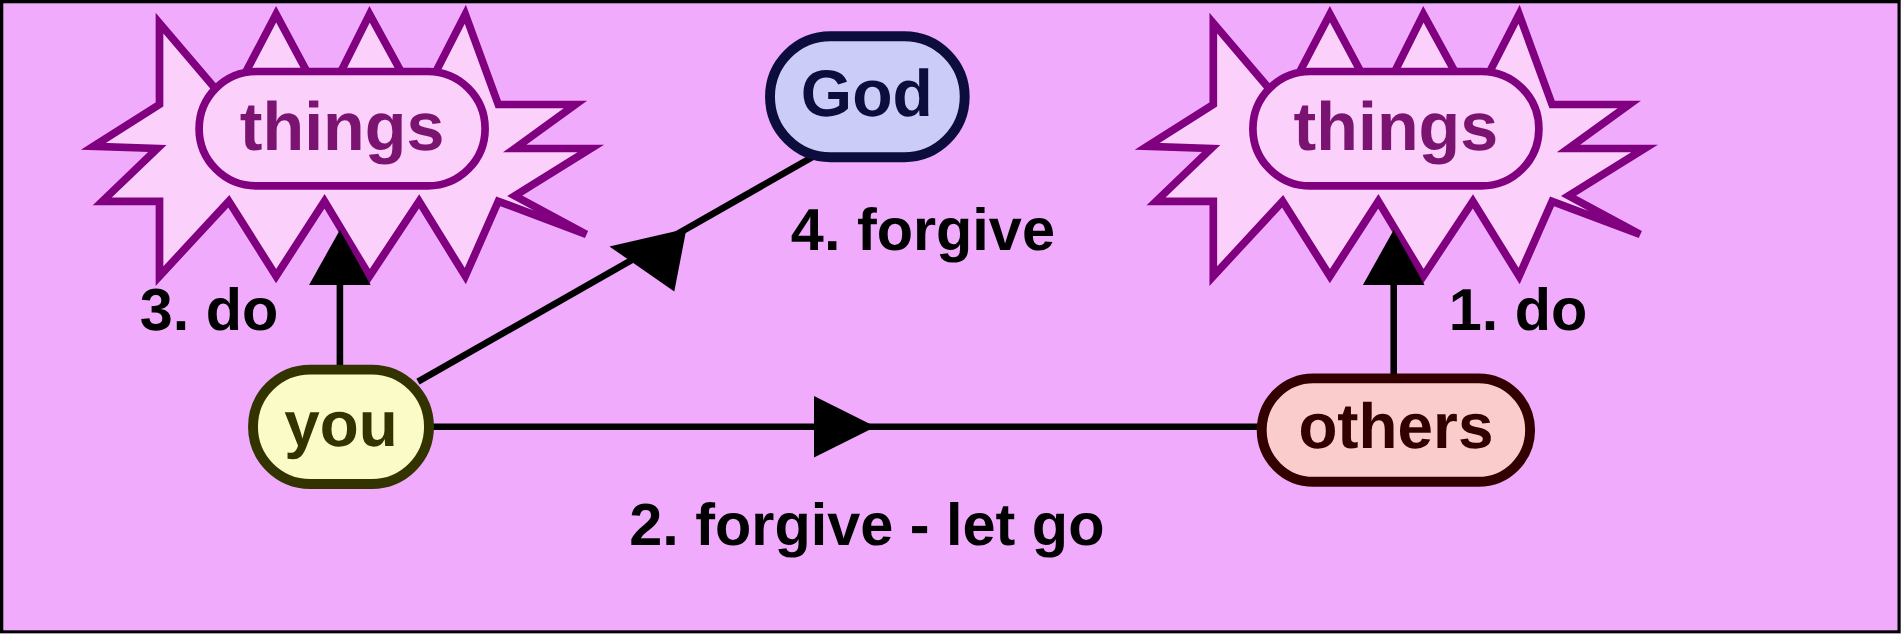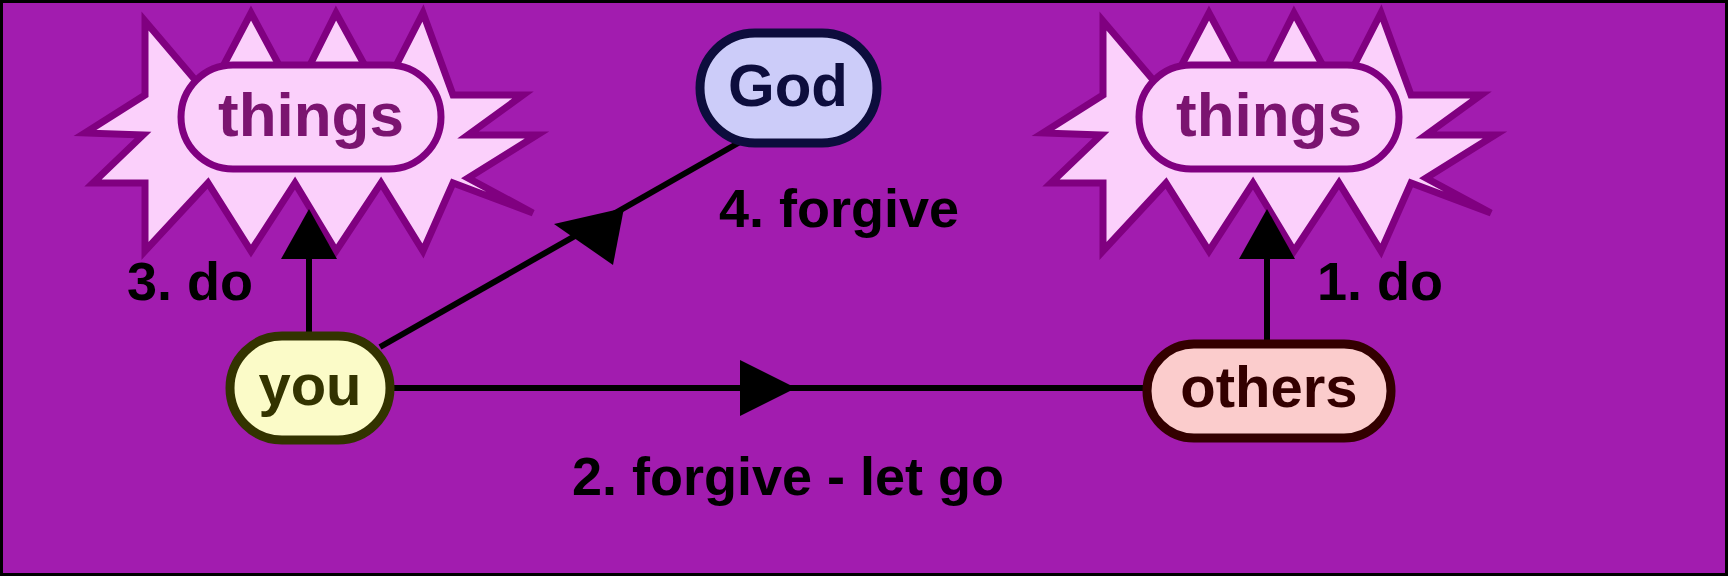--- a/index.html
+++ b/index.html
@@ -4,21 +4,21 @@
 <style>
   html, body {
     margin: 0;
     padding: 0;
     background: #ffffff;
   }
   #canvas {
     position: relative;
     width: 1728px;
     height: 576px;
-    background: #a21caf;
+    background: #f0abfc;
     box-sizing: border-box;
     border: 3px solid #000000;
     overflow: hidden;
     font-family: "Liberation Sans", sans-serif;
   }
   #diagram-svg {
     position: absolute;
     top: 0;
     left: 0;
     width: 1728px;

